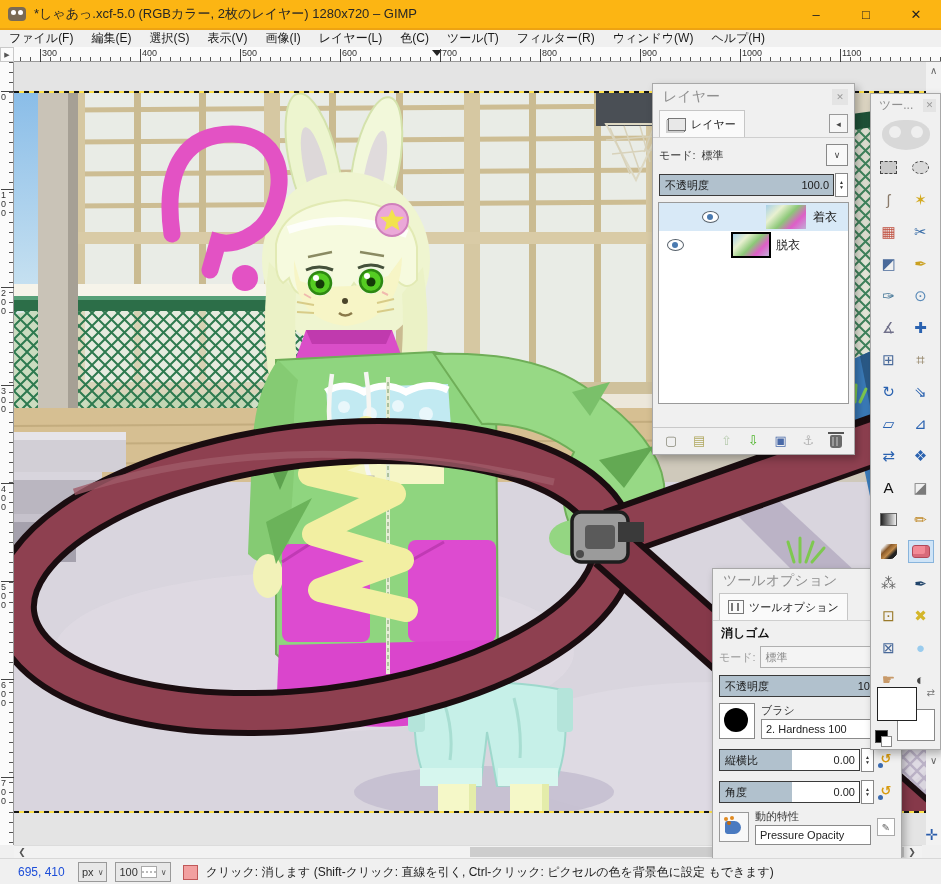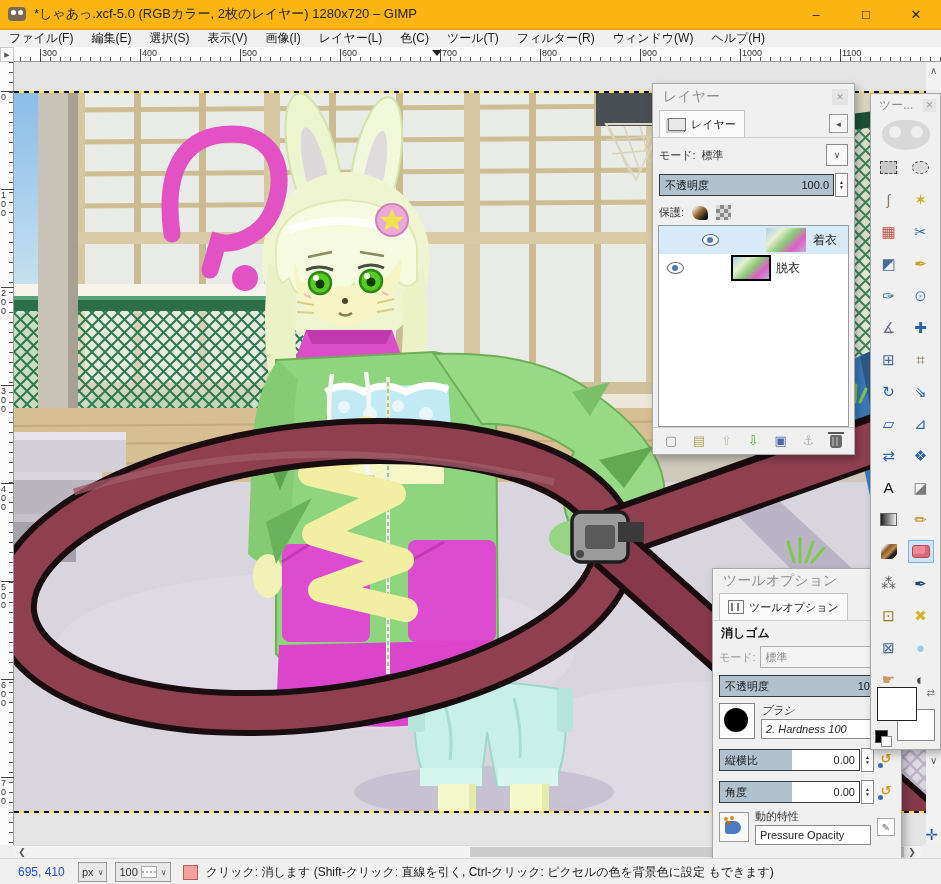--- a/index.html
+++ b/index.html
@@ -106,21 +106,21 @@
   #tool-options{left:712px;top:568px;width:190px;height:331px;}
   .to-icon{width:14px;height:12px;border:1px solid #777;background:
      repeating-linear-gradient(90deg,#777 0 2px,transparent 2px 6px);background-size:100% 8px;background-position:2px 2px;background-repeat:no-repeat;}
   #tool-name{font-weight:bold;font-size:12px;color:#111;padding:4px 8px 2px 8px;}
   .mode-box{flex:1;height:20px;border:1px solid #b0b0b0;background:#f4f4f4;display:flex;align-items:center;margin-left:4px;}
   .mode-box span{margin-left:5px;color:#8a8a8a;font-size:11px;}
   .mode-box .arr{margin-left:auto;width:16px;text-align:center;color:#999;font-size:8px;}
   #brush-row{display:flex;padding:3px 6px;gap:6px;}
   #brush-preview{width:34px;height:34px;border:1px solid #888;background:#fff;position:relative;}
   #brush-preview::after{content:"";position:absolute;left:4px;top:4px;width:24px;height:24px;border-radius:50%;background:#000;}
-  #brush-fields{flex:1;font-style:italic;}
+  #brush-fields{flex:1;}
   #brush-label{font-size:11px;color:#333;margin-bottom:1px;}
   .entry{height:18px;border:1px solid #8a8a8a;background:#fff;font-size:11px;color:#222;display:flex;align-items:center;padding:0 4px;}
   #dyn-row{display:flex;padding:3px 6px;gap:6px;align-items:center;}
   #dyn-icon{width:28px;height:28px;border:1px solid #999;background:#f8f8f8;position:relative;}
   #dyn-icon::before{content:"";position:absolute;left:5px;top:8px;width:16px;height:13px;background:#4a7ac0;border-radius:3px 8px 8px 3px;}
   #dyn-icon::after{content:"";position:absolute;left:4px;top:4px;width:4px;height:4px;border-radius:50%;background:#e08a20;
       box-shadow:6px -1px 0 #e08a20,3px 4px 0 #c06a10;}
   #dyn-fields{flex:1;}
   .edit-btn{width:16px;height:16px;border:1px solid #aaa;background:#fff;font-size:10px;color:#666;
             display:flex;align-items:center;justify-content:center;}
@@ -475,25 +475,20 @@
       <div class="slider">
         <div class="fill" style="width:100%"></div>
         <span class="s-label">不透明度</span>
         <span class="s-value">100.0</span>
       </div>
       <div class="spin">
           <span>▲</span>
           <span>▼</span>
         </div>
     </div>
-    <div class="row" style="margin-top:4px;gap:8px">
-      <span class="row-label">保護:</span>
-      <span class="brush-mini"></span>
-      <span class="checker"></span>
-    </div>
     <div id="layer-list">
         <div class="layer-row selected">
           <span class="eye"></span>
           <span class="thumb" style="margin-left: 40px;"></span>
           <span class="layer-name">着衣</span>
         </div>
         <div class="layer-row">
           <span class="eye"></span>
           <span class="thumb active" style="margin-left: 42px;"></span>
           <span class="layer-name">脱衣</span>

